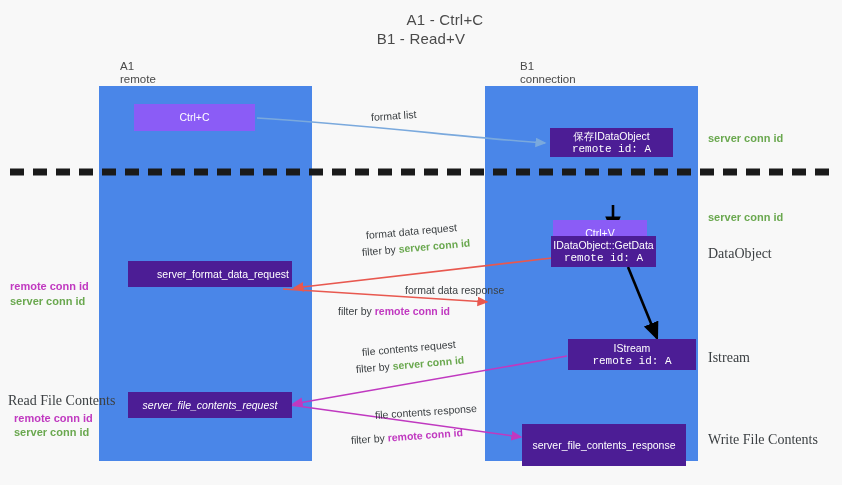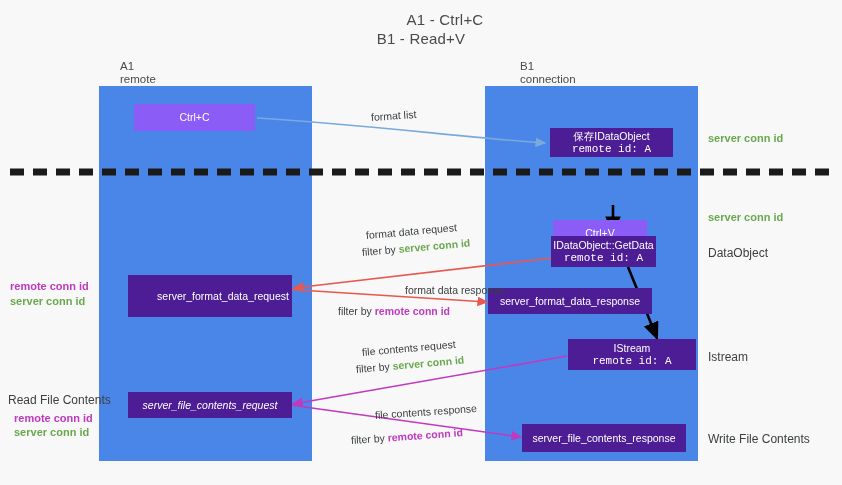--- a/index.html
+++ b/index.html
@@ -65,23 +65,24 @@
     text-align: center;
     white-space: nowrap;
   }
   .box.green { background: #8b5cf6; }
   .box.orange { background: #4c1d95; }
   .box .l2 { font-size: 11px; font-family: Liberation Mono, monospace; }
 
   
   .side-label {
     position: absolute;
-    font-size: 12px;
+    font-size: 14px;
     color: #3c4043;
     white-space: nowrap;
+    font-family: Liberation Serif, serif;
   }
   .tag-green {
     position: absolute;
     font-size: 11px;
     font-weight: bold;
     color: #6aa84f;
     white-space: nowrap;
   }
   .tag-magenta {
     position: absolute;
@@ -194,33 +195,30 @@
   <div class="box orange" style="left:551px; top:236px; width:105px; height:31px;">
     <div>IDataObject::GetData</div>
     <div class="l2">remote id: A</div>
   </div>
 
   <div class="box orange" style="left:568px; top:339px; width:128px; height:31px;">
     <div>IStream</div>
     <div class="l2">remote id: A</div>
   </div>
 
-  <div class="box orange" style="left:128px; top:275px; width:164px; height:42px;padding-left:26px;">
+  <div class="box orange" style="left:128px; top:261px; width:164px; height:26px;padding-left:26px;">
     <div>server_format_data_request</div>
   </div>
 
-  <div class="box orange" style="left:488px; top:288px; width:164px; height:26px;">
-    <div>server_format_data_response</div>
-  </div>
 
   <div class="box orange" style="left:128px; top:392px; width:164px; height:26px;font-style:italic;">
     <div>server_file_contents_request</div>
   </div>
 
-  <div class="box orange" style="left:522px; top:424px; width:164px; height:28px;">
+  <div class="box orange" style="left:522px; top:424px; width:164px; height:42px;">
     <div>server_file_contents_response</div>
   </div>
 
   <div class="tag-green" style="left:708px; top:132px;">server conn id</div>
   <div class="tag-green" style="left:708px; top:211px;">server conn id</div>
   <div class="side-label" style="left:708px; top:246px;">DataObject</div>
   <div class="side-label" style="left:708px; top:350px;">Istream</div>
   <div class="side-label" style="left:708px; top:432px;">Write File Contents</div>
 
   <div class="tag-magenta" style="left:10px; top:280px;">remote conn id</div>

